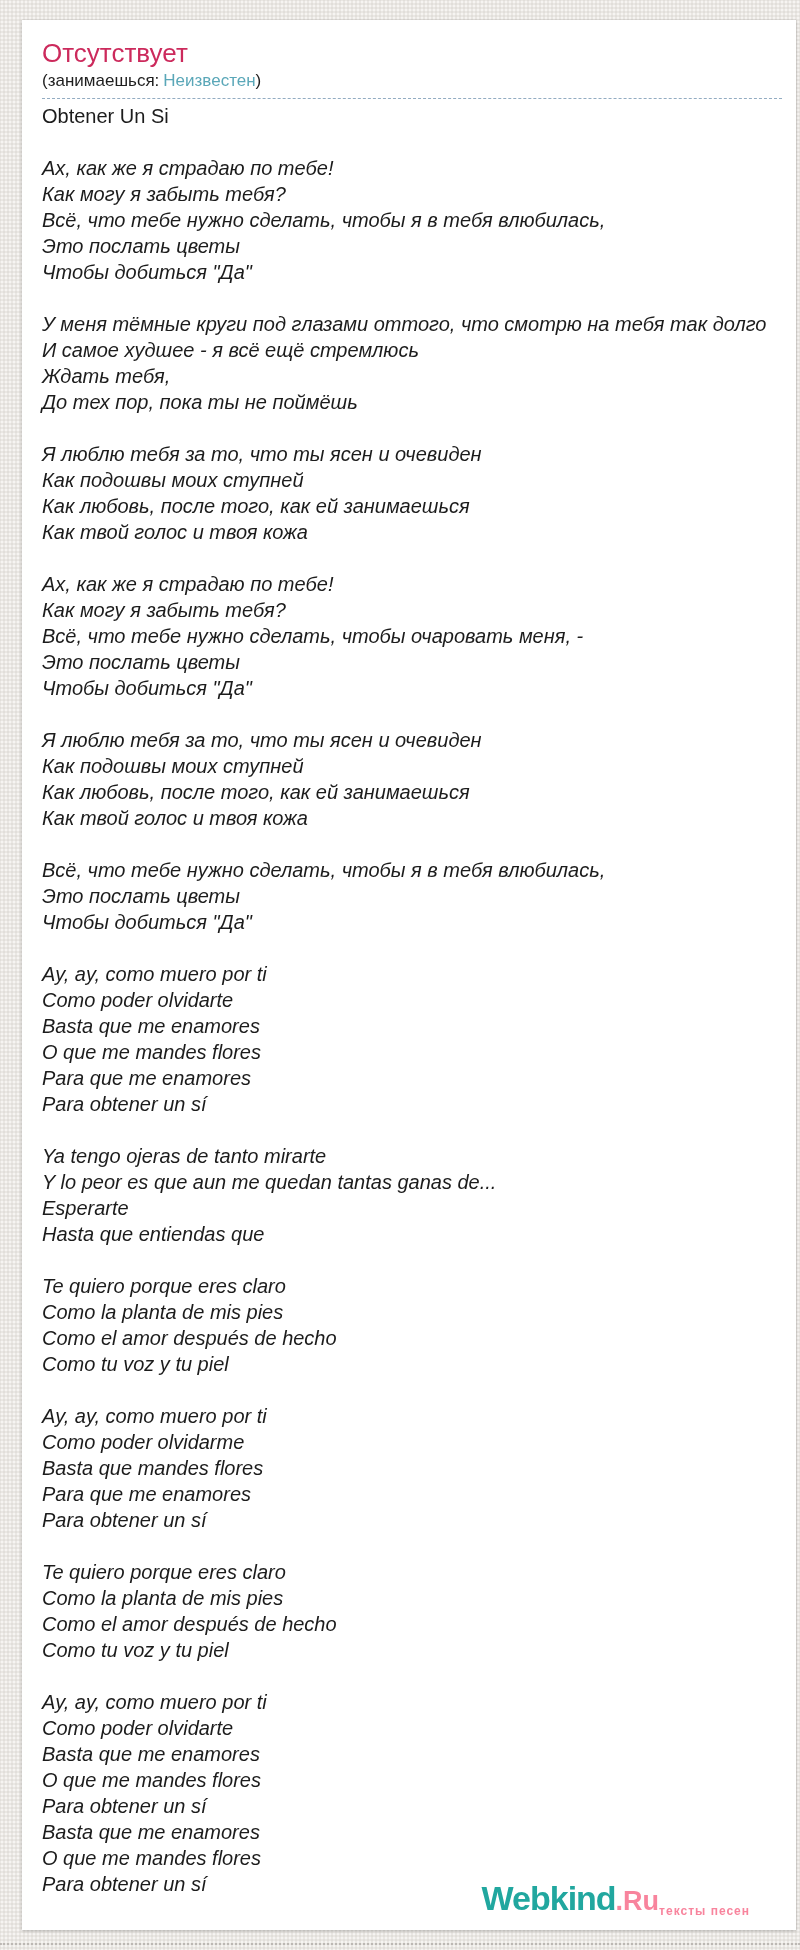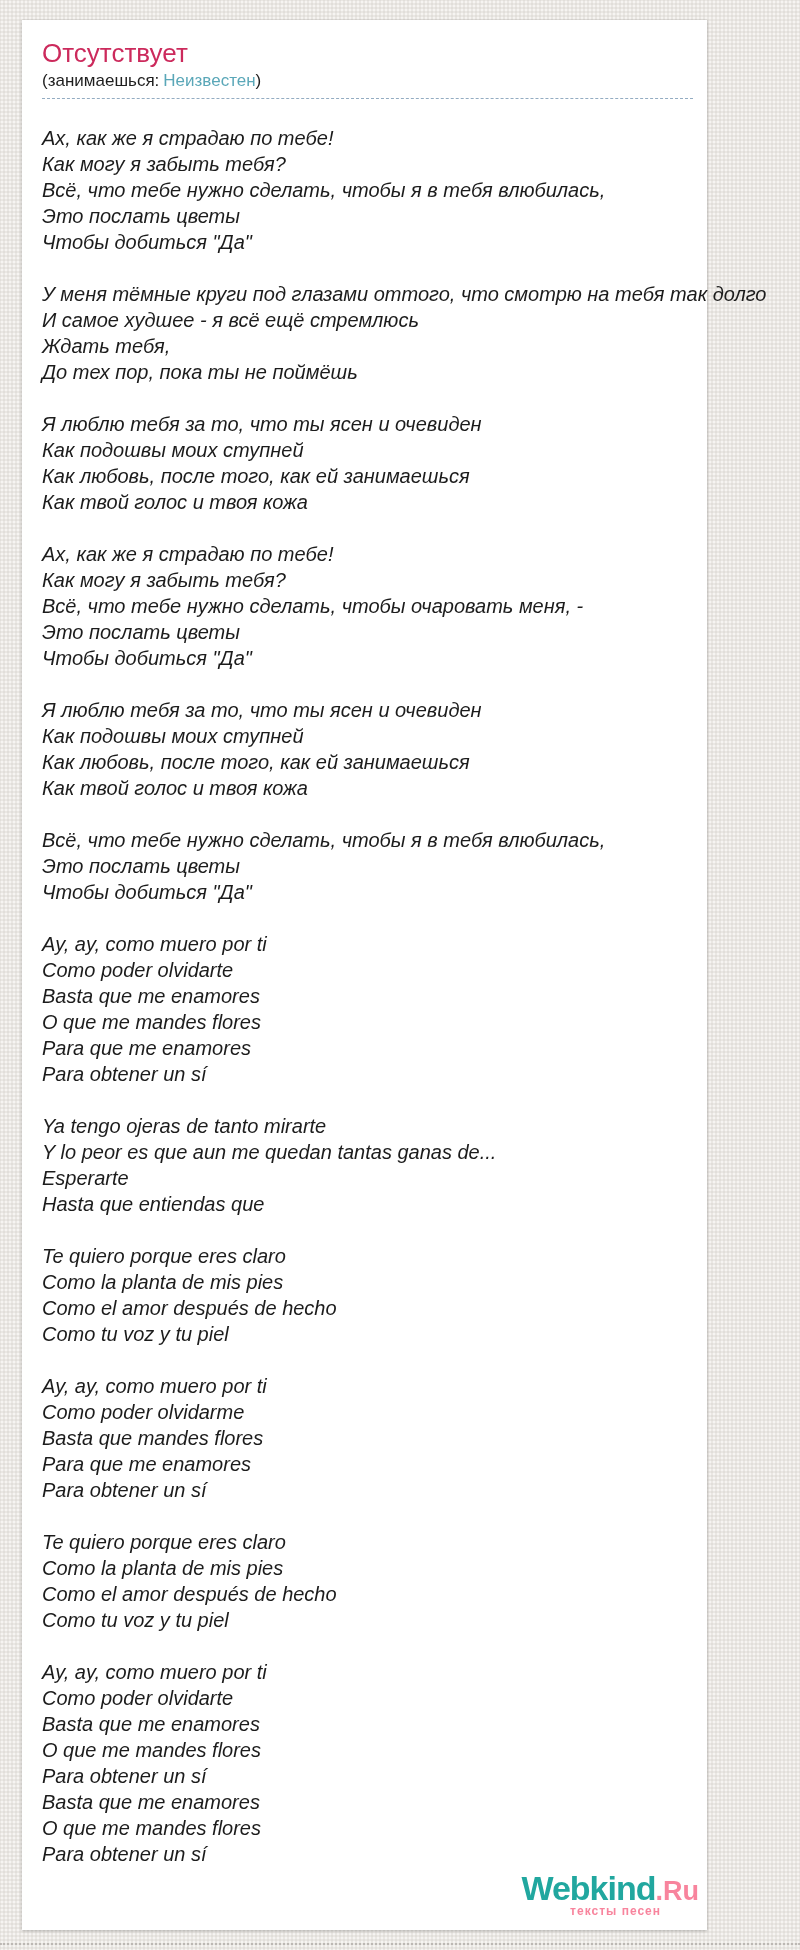--- a/index.html
+++ b/index.html
@@ -20,21 +20,21 @@
       radial-gradient(rgba(255,255,255,.55) 1px, transparent 1px),
       radial-gradient(rgba(0,0,0,.04) 1px, transparent 1px);
     background-size:4px 4px,4px 4px;
     background-position:0 0,2px 2px;
   }
   .bottom-dots{
     position:absolute;left:0;right:0;top:1943px;height:0;
     border-top:2px dotted rgba(120,115,108,.35);
   }
   .card{
-    position:absolute;left:22px;top:20px;width:685px;height:1910px;
+    position:absolute;left:22px;top:20px;width:774px;height:1910px;
     background:#ffffff;
     box-shadow:0 1px 3px rgba(0,0,0,.22), 0 0 1px rgba(0,0,0,.18);
   }
   .card-inner{padding:18px 14px 0 20px;}
   .page-title{
     margin:0;font-size:26px;line-height:30px;font-weight:400;
     color:var(--title);
   }
   .artist-line{
     margin-top:2px;font-size:17px;line-height:22px;color:#1e1e1e;
@@ -52,21 +52,21 @@
   }
   .song-title{height:26px;}
   .lyrics-text{
     margin:26px 0 0 0;
     font-family:inherit;font-size:inherit;line-height:inherit;color:inherit;
     white-space:pre;
     font-style:italic;
   }
   .site-footer{
     position:absolute;right:8px;bottom:12px;
-    display:flex;flex-direction:column;align-items:flex-end;
+    display:flex;flex-direction:row;align-items:flex-end;
     text-decoration:none;
   }
   .logo{
     font-weight:bold;font-size:34px;line-height:34px;letter-spacing:-1px;
     white-space:nowrap;
   }
   .logo-brand{color:var(--brand-teal);}
   .logo-suffix{color:var(--brand-pink);font-size:27px;letter-spacing:0;}
   .logo-tagline{
     color:var(--brand-pink);font-weight:bold;font-size:12px;line-height:14px;
@@ -77,20 +77,21 @@
 <body>
 
 <div class="card">
   <div class="card-inner">
     <div class="header">
       <h1 class="page-title">Отсутствует</h1>
       <div class="artist-line"><span>(занимаешься:</span><a href="#" class="artist-link">Неизвестен</a><span>)</span></div>
     </div>
 
     <div class="lyrics-block">
+      <div class="song-title">Obtener Un Si</div>
       <pre class="lyrics-text">Ах, как же я страдаю по тебе!
 Как могу я забыть тебя?
 Всё, что тебе нужно сделать, чтобы я в тебя влюбилась,
 Это послать цветы
 Чтобы добиться "Да"
 
 У меня тёмные круги под глазами оттого, что смотрю на тебя так долго
 И самое худшее - я всё ещё стремлюсь
 Ждать тебя,
 До тех пор, пока ты не поймёшь

